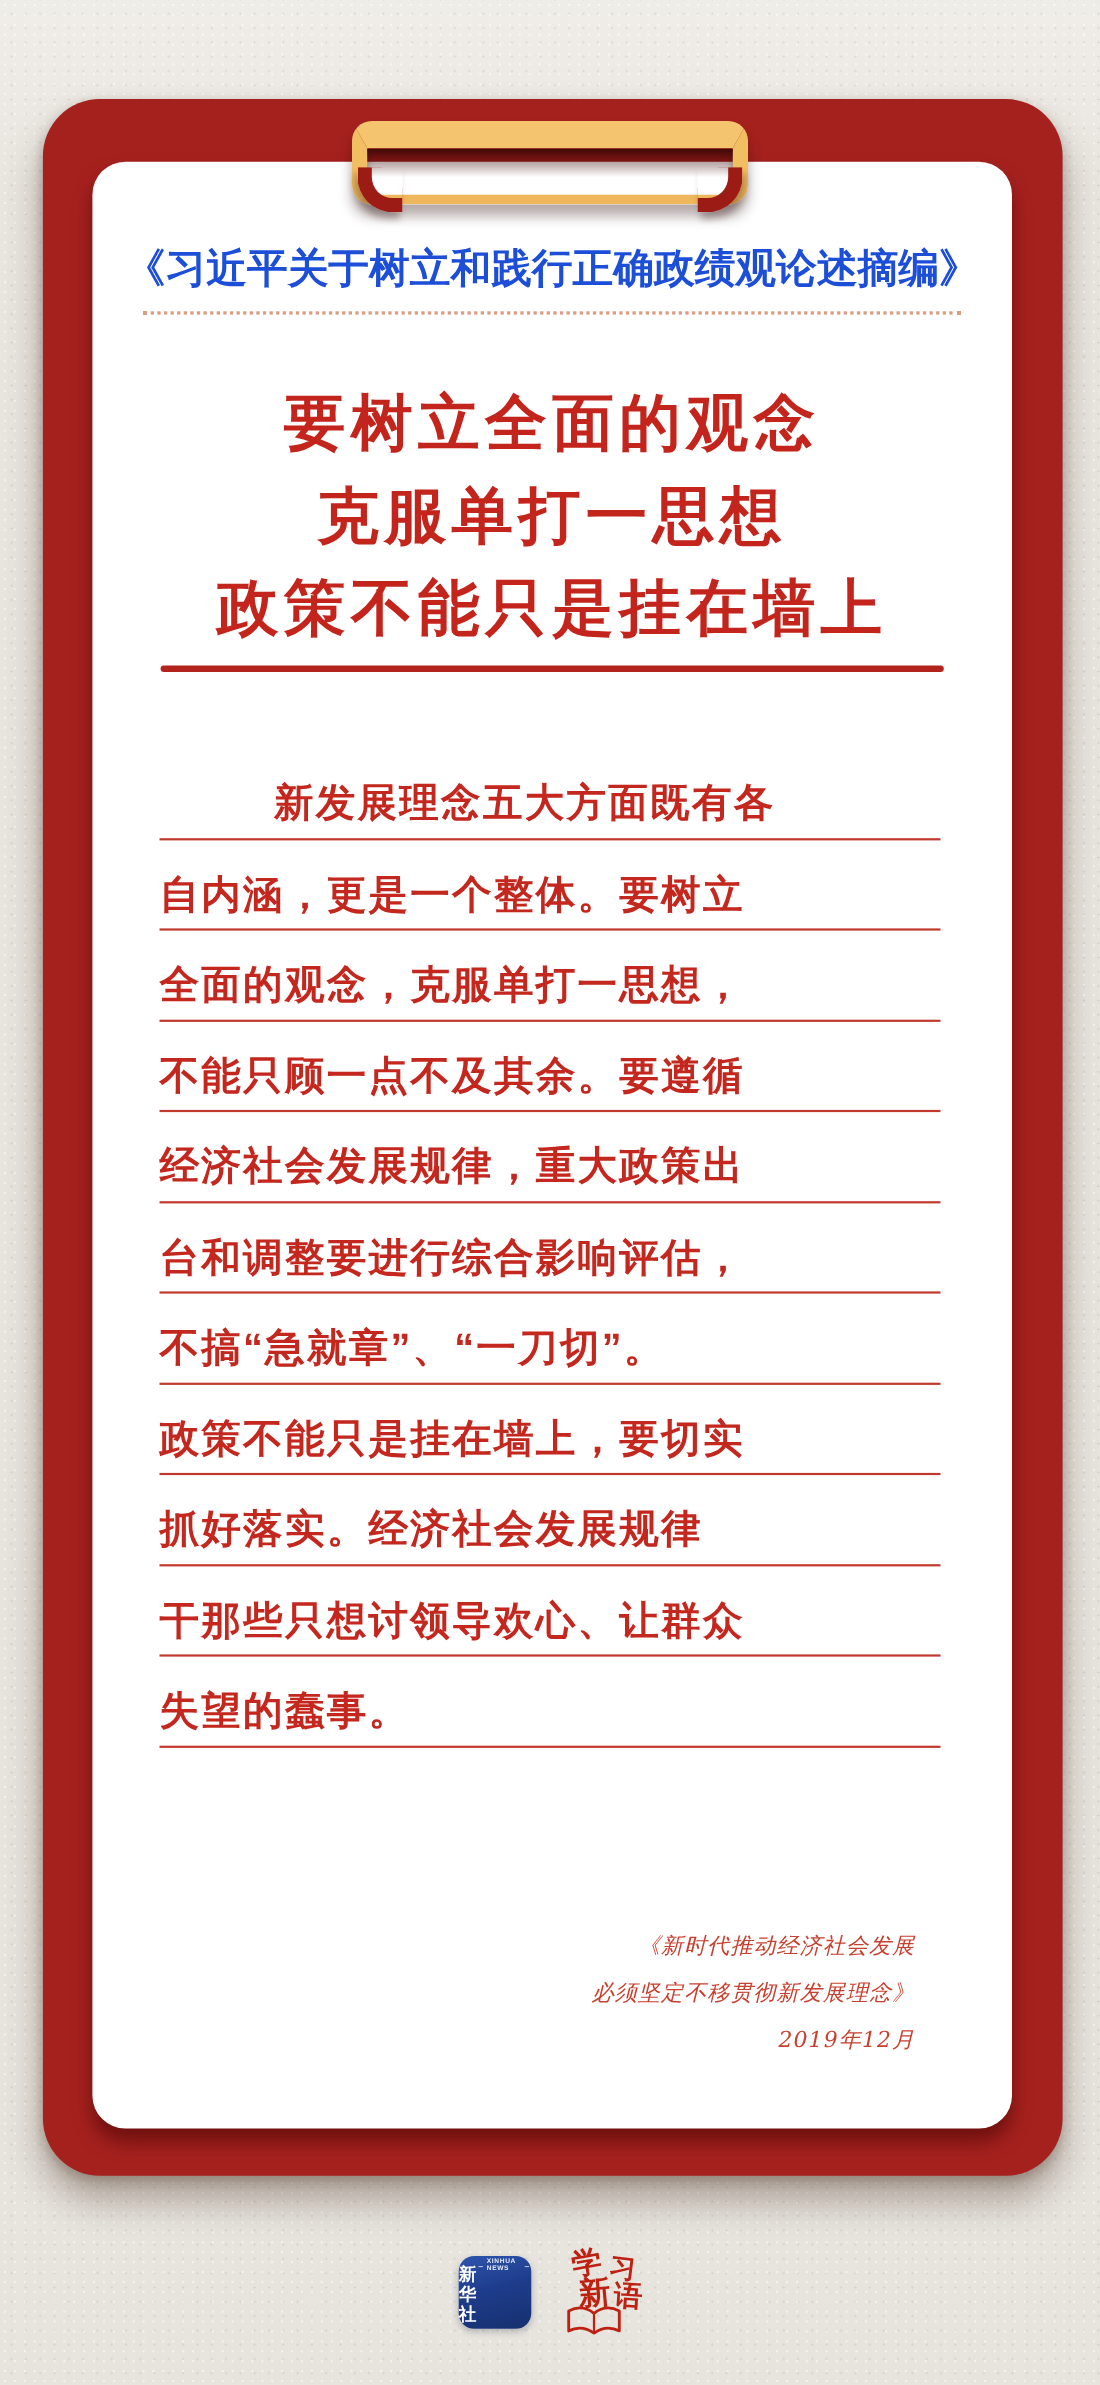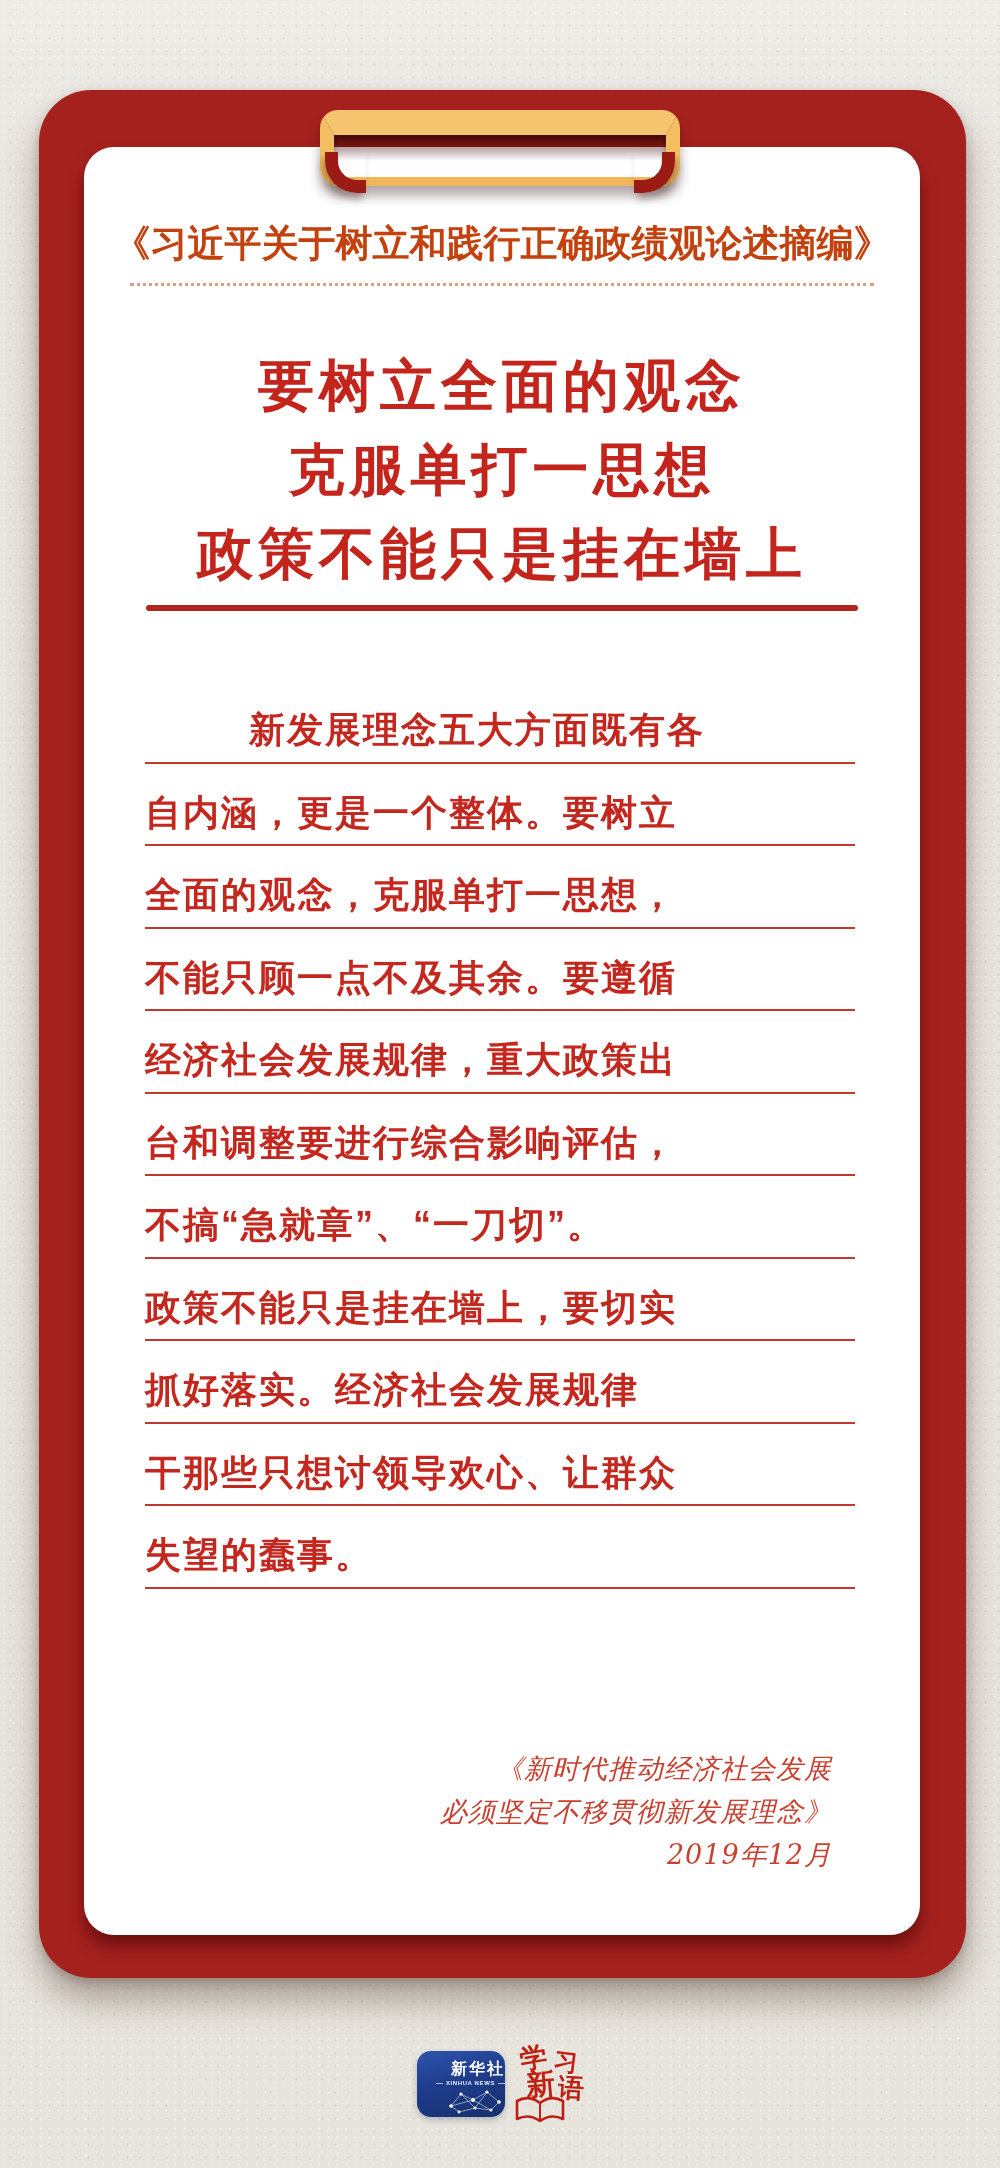--- a/index.html
+++ b/index.html
@@ -22,21 +22,21 @@
     box-shadow:0 22px 34px rgba(70,45,30,.38), 0 4px 10px rgba(70,45,30,.25);
   }
   
   .card{
     position:absolute; left:45px; top:57px; width:836px; height:1788px;
     background:#FFFFFF; border-radius:30px;
     box-shadow:0 12px 16px rgba(60,0,0,.5);
   }
   .book-title{
     position:absolute; left:0; top:73px; width:100%;
-    text-align:center; font-size:37px; font-weight:800; color:#c2410c;
+    text-align:center; font-size:37px; font-weight:800; color:#1d4ed8;
     letter-spacing:0px; line-height:48px;
   }
   .dotted-rule{
     position:absolute; left:46px; top:136px; width:744px; height:0;
     border-top:3px dotted #DB9E83;
   }
   .headline{
     position:absolute; left:0; top:196px; width:100%;
     text-align:center; color:#C3251C; font-weight:900;
     font-family:"DejaVu Serif",serif;
@@ -52,21 +52,21 @@
   }
   .body-line{
     box-sizing:border-box; height:82.5px; padding-top:21px; line-height:55px;
     border-bottom:2px solid #C1392D;
     white-space:nowrap; overflow:visible;
   }
   .body-line.indent{ text-indent:104px; }
   .attribution{
     position:absolute; right:88px; top:1600px; text-align:right;
     color:#C8402F; font-family:"DejaVu Serif",serif; font-style:italic;
-    font-size:27px; line-height:43px; font-weight:500; letter-spacing:1px;margin-left:48px;
+    font-size:20px; line-height:43px; font-weight:500; letter-spacing:1px;margin-left:48px;
   }
   
   .clip{ position:absolute; left:320px; top:110px; width:360px; height:76px; }
   .clip-frame{
     position:absolute; left:0; top:0; right:0; bottom:0;
     border-style:solid; border-color:#F5C46F #F2BE62 #EFB75C #F2BE62;
     border-width:25px 14px 9px 14px; border-radius:18px;
     box-shadow:0 10px 12px rgba(40,10,5,.35);
   }
   .clip-slot-shade{
@@ -78,24 +78,24 @@
   .clip-hook.left{
     left:5px; border-left:13px solid #9C1B15; border-bottom:13px solid #9C1B15;
     border-bottom-left-radius:32px; box-shadow:-3px 6px 7px rgba(40,10,5,.3);
   }
   .clip-hook.right{
     right:5px; border-right:13px solid #9C1B15; border-bottom:13px solid #9C1B15;
     border-bottom-right-radius:32px; box-shadow:3px 6px 7px rgba(40,10,5,.3);
   }
   
   .xinhua{
-    position:absolute; left:417px; top:2051px; width:88px; height:66px;
+    position:absolute; left:417px; top:2051px; width:66px; height:66px;
     border-radius:14px; background:linear-gradient(165deg,#2E55AC 0%,#1E3C8C 45%,#16306E 100%);
     box-shadow:0 3px 6px rgba(90,90,110,.35);
-    display:flex; flex-direction:column; align-items:flex-end;
+    display:flex; align-items:flex-start;
   }
   .xh-name{ margin-top:9px; color:#fff; font-size:16px; font-weight:700; letter-spacing:2px; line-height:18px;}
   .xh-sub{
     margin-top:2px; color:#E8EFFF; font-size:6px; letter-spacing:.6px; font-weight:700;
     display:flex; align-items:center; gap:3px; line-height:7px;
   }
   .xh-sub::before,.xh-sub::after{ content:""; display:block; width:7px; height:1px; background:rgba(255,255,255,.65);}
   .xh-net{ margin-top:1px; }
   .xuexi{
     position:absolute; left:514px; top:2044px; width:74px; height:80px;

